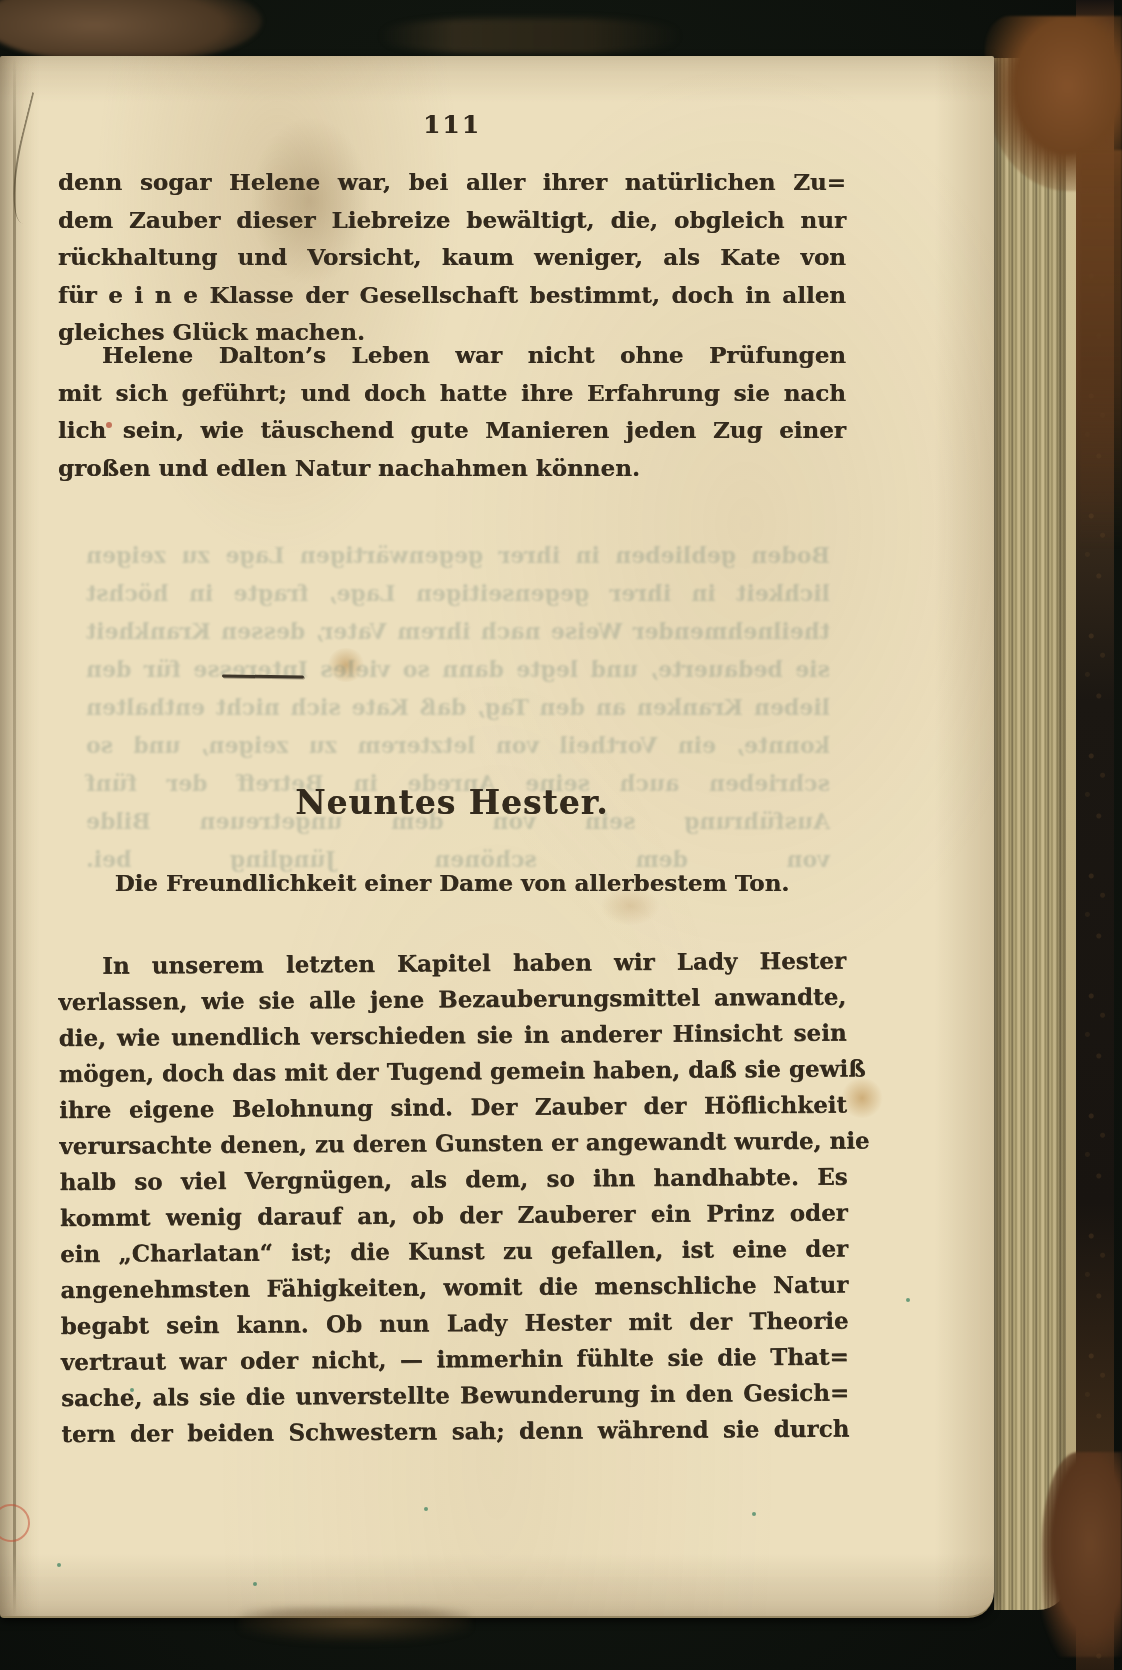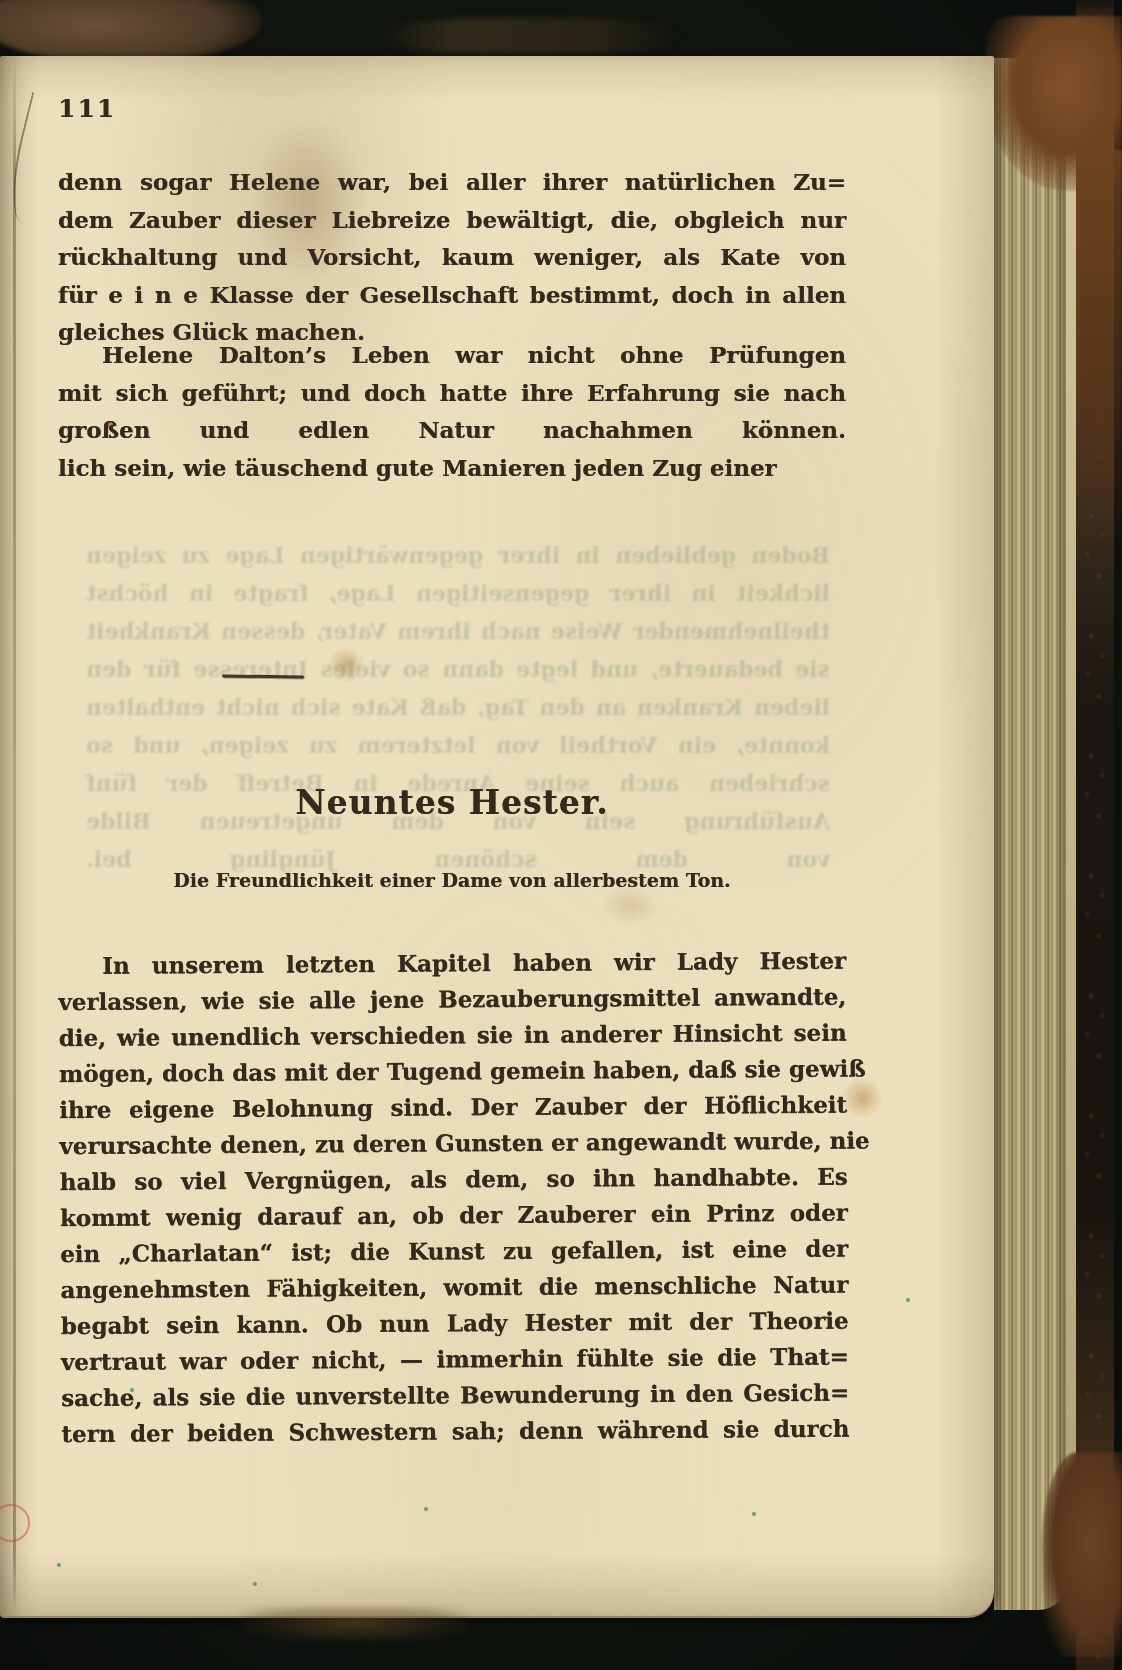--- a/index.html
+++ b/index.html
@@ -92,36 +92,36 @@
     position:absolute;left:16px;top:38px;width:30px;height:130px;
     border-left:2px solid rgba(70,58,36,.55);
     border-radius:0 0 0 70%;transform:rotate(14deg);
   }
   
   .txt{
     position:absolute;color:#332a1d;
     text-shadow:.3px .3px .5px rgba(52,40,24,.75);
     font-weight:700;
   }
-  .pagenum{left:58px;top:38px;width:788px;font-size:25px;letter-spacing:2px;}
+  .pagenum{left:58px;top:54px;width:788px;text-align:center;font-size:25px;letter-spacing:2px;}
   .para{left:58px;width:788px;font-size:23px;}
   .para > div{white-space:nowrap;text-align:justify;text-align-last:justify;height:37.5px;}
   .para.lh36 > div{height:36px;}
   .para.endleft > div:last-child{text-align-last:left;}
   .indent-first > div:first-child{text-indent:44px;}
   .p1{top:112px;}
   .p2{top:285px;}
   .p3{top:896px;transform:rotate(-0.4deg);transform-origin:0 0;}
   .divider{
     position:absolute;left:222px;top:619px;width:82px;height:3px;
     background:#3e362a;transform:rotate(0.8deg);border-radius:2px;
     box-shadow:1px 1px 0 rgba(62,54,42,.4);
   }
   .heading{left:58px;top:727px;width:788px;text-align:center;font-size:33px;letter-spacing:1px;white-space:nowrap;}
-  .subtitle{left:58px;top:813px;width:788px;text-align:center;font-size:19px;white-space:nowrap;}
+  .subtitle{left:58px;top:813px;width:788px;text-align:center;font-size:23px;white-space:nowrap;}
   
   .ghost{
     position:absolute;left:86px;top:486px;width:744px;
     font-size:22px;font-weight:700;color:#6f8377;opacity:.30;
     transform:scaleX(-1);filter:blur(.8px);
   }
   .ghost > div{white-space:nowrap;text-align:justify;text-align-last:justify;height:38px;}
   
   .spot{position:absolute;border-radius:50%;}
   .fox1{left:326px;top:592px;width:40px;height:34px;background:radial-gradient(circle,rgba(176,128,62,.5) 0%,rgba(176,128,62,0) 70%);}
@@ -192,22 +192,22 @@
         <div>denn sogar Helene war, bei aller ihrer natürlichen Zu=</div>
         <div>dem Zauber dieser Liebreize bewältigt, die, obgleich nur</div>
         <div>rückhaltung und Vorsicht, kaum weniger, als Kate von</div>
         <div>für e i n e Klasse der Gesellschaft bestimmt, doch in allen</div>
         <div>gleiches Glück machen.</div>
       </div>
 
     <div class="txt para p2 endleft indent-first">
         <div>Helene Dalton’s Leben war nicht ohne Prüfungen</div>
         <div>mit sich geführt; und doch hatte ihre Erfahrung sie nach</div>
+        <div>lich sein, wie täuschend gute Manieren jeden Zug einer</div>
         <div>großen und edlen Natur nachahmen können.</div>
-        <div>lich sein, wie täuschend gute Manieren jeden Zug einer</div>
       </div>
 
     <div class="divider"></div>
 
     <div class="txt heading">Neuntes Hester.</div>
 
     <div class="txt subtitle">Die Freundlichkeit einer Dame von allerbestem Ton.</div>
 
     <div class="txt para p3 lh36 indent-first">
         <div>In unserem letzten Kapitel haben wir Lady Hester</div>

